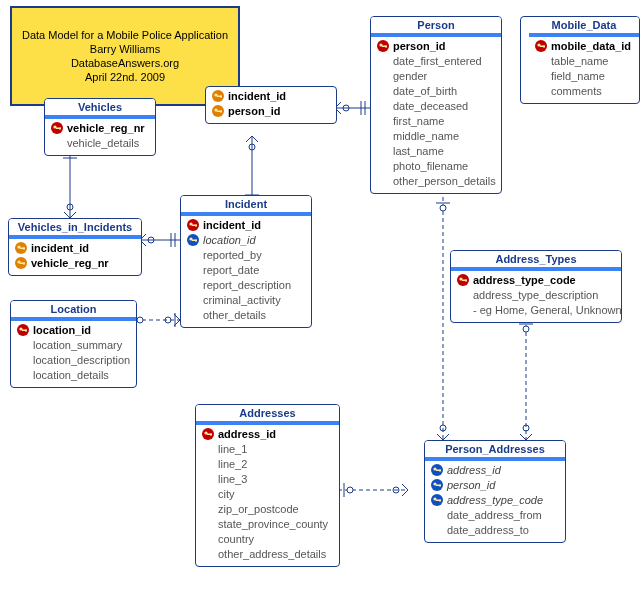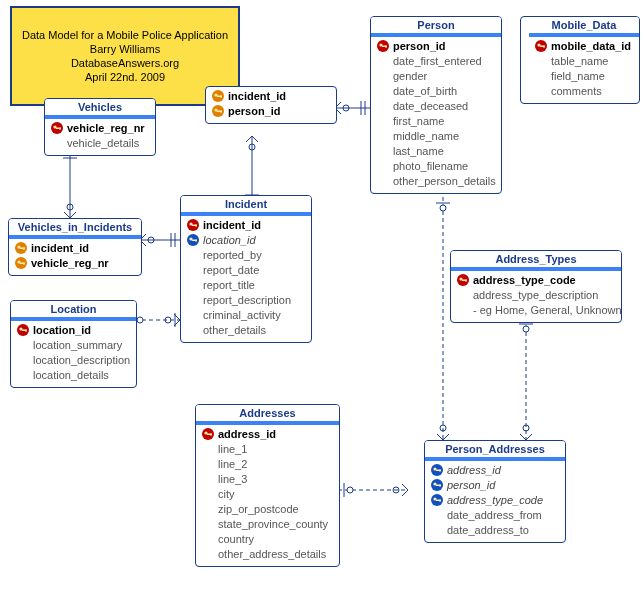--- a/index.html
+++ b/index.html
@@ -263,24 +263,20 @@
       <div class="row">
         <span class="key"></span>
         <span class="attr ">reported_by</span>
       </div>
       <div class="row">
         <span class="key"></span>
         <span class="attr ">report_date</span>
       </div>
       <div class="row">
         <span class="key"></span>
-        <span class="attr ">report_title</span>
-      </div>
-      <div class="row">
-        <span class="key"></span>
         <span class="attr ">report_description</span>
       </div>
       <div class="row">
         <span class="key"></span>
         <span class="attr ">criminal_activity</span>
       </div>
       <div class="row">
         <span class="key"></span>
         <span class="attr ">other_details</span>
       </div>

